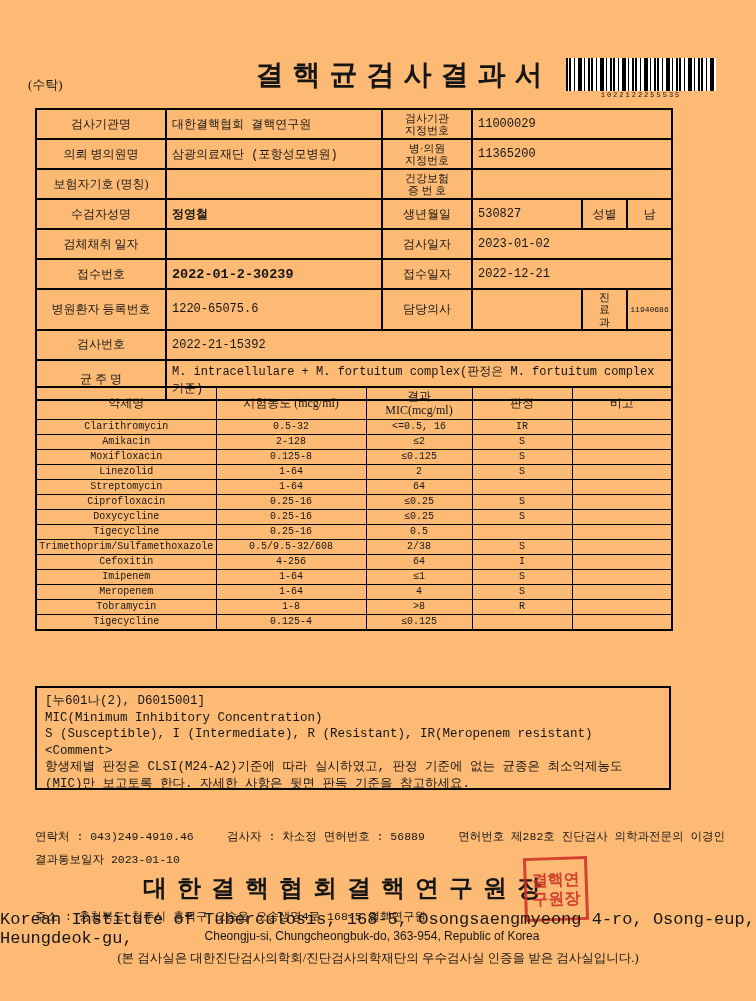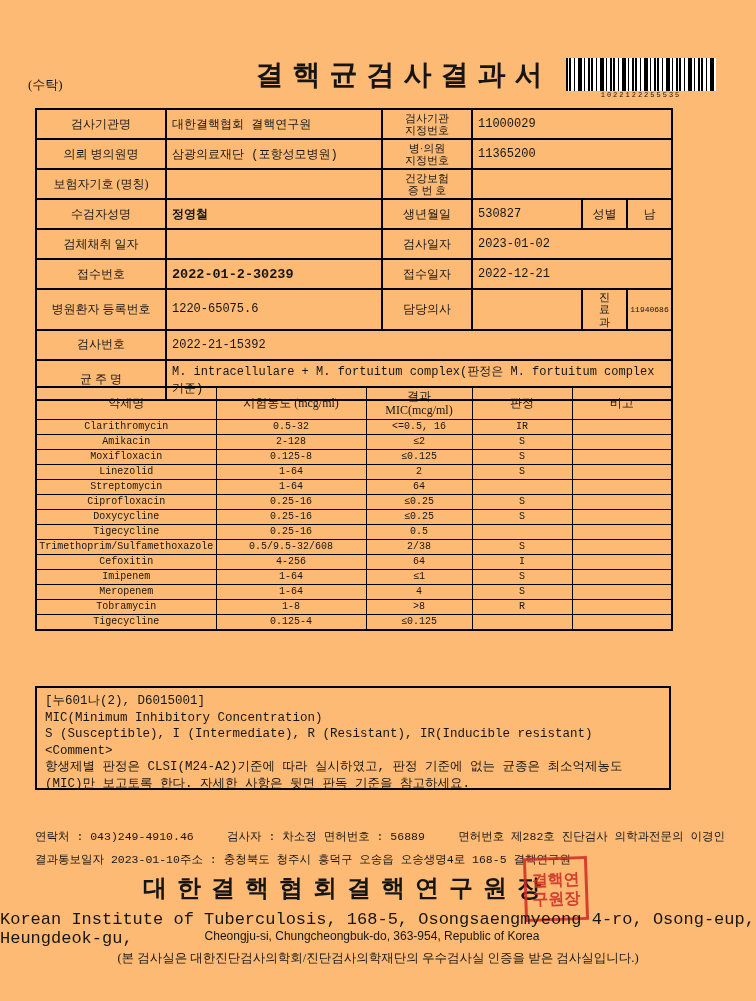--- a/index.html
+++ b/index.html
@@ -17,21 +17,21 @@
   .info-table td.val{font-family:"Liberation Mono",monospace;font-size:12px;}
   .info-table td.bold{font-weight:bold;}
   .info-table td.big{font-size:13.5px;}
   .info-table td.tiny{font-size:8px;padding:1px;text-align:center;}
   .info-table tr.strain-row td{height:36px;}
   .drug-table{position:absolute;left:35px;top:386px;width:636px;border:2px solid #000;}
   .drug-table th{border:1px solid #000;font-size:12px;font-weight:normal;height:29px;white-space:pre-line;line-height:1.15;}
   .drug-table td{border:1px solid #000;font-size:10px;height:14px;line-height:14px;text-align:center;font-family:"Liberation Mono",monospace;padding:0 2px;overflow:hidden;}
   .comment-box{position:absolute;left:35px;top:686px;width:636px;height:104px;border:2px solid #000;padding:5px 8px;font-size:12.5px;line-height:1.32;font-family:"Liberation Mono",monospace;box-sizing:border-box;}
   .f-line1{position:absolute;left:35px;top:829px;width:690px;display:flex;justify-content:space-between;font-size:11.5px;font-family:"Liberation Mono",monospace;}
-  .f-line2{position:absolute;left:35px;top:852px;display:flex;font-size:11.5px;font-family:"Liberation Mono",monospace;}
+  .f-line2{position:absolute;left:35px;top:852px;display:flex;gap:42px;font-size:11.5px;font-family:"Liberation Mono",monospace;flex-direction:column;}
   .org-title{position:absolute;left:0;right:70px;top:872px;text-align:center;font-size:24px;font-weight:bold;letter-spacing:2px;}
   .seal{position:absolute;left:524px;top:857px;width:64px;height:64px;border:3px solid rgba(205,45,35,.85);color:rgba(205,45,35,.88);transform:rotate(-2deg);display:flex;align-items:center;justify-content:center;text-align:center;font-size:16px;line-height:1.2;font-weight:bold;word-break:break-all;padding:2px;box-sizing:border-box;}
   .eng1{position:absolute;left:0;right:0;top:910px;text-align:left;font-size:17px;font-family:"Liberation Mono",monospace;}
   .eng2{position:absolute;left:0;right:12px;top:929px;text-align:center;font-size:12px;font-family:Liberation Sans, sans-serif;}
   .accred{position:absolute;left:0;right:0;top:950px;text-align:center;font-size:12.5px;}
 </style>
 </head>
 <body>
 
 <div class="page">
@@ -231,21 +231,21 @@
           <td></td>
           <td></td>
         </tr>
       </tbody>
   </table>
 
   <div class="comment-box">
     <div id="comment-lines">
         <div>[누601나(2), D6015001]</div>
         <div>MIC(Minimum Inhibitory Concentration)</div>
-        <div>S (Susceptible), I (Intermediate), R (Resistant), IR(Inducible resistant)</div>
+        <div>S (Susceptible), I (Intermediate), R (Resistant), IR(Meropenem resistant)</div>
         <div>&lt;Comment&gt;</div>
         <div> 항생제별 판정은 CLSI(M24-A2)기준에 따라 실시하였고, 판정 기준에 없는 균종은 최소억제농도</div>
         <div>(MIC)만 보고토록 한다. 자세한 사항은 뒷면 판독 기준을 참고하세요.</div>
       </div>
   </div>
 
   <div class="f-line1">
     <span>연락처 : 043)249-4910.46</span>
     <span>검사자 : 차소정  면허번호 : 56889</span>
     <span>면허번호 제282호 진단검사 의학과전문의 이경인</span>

